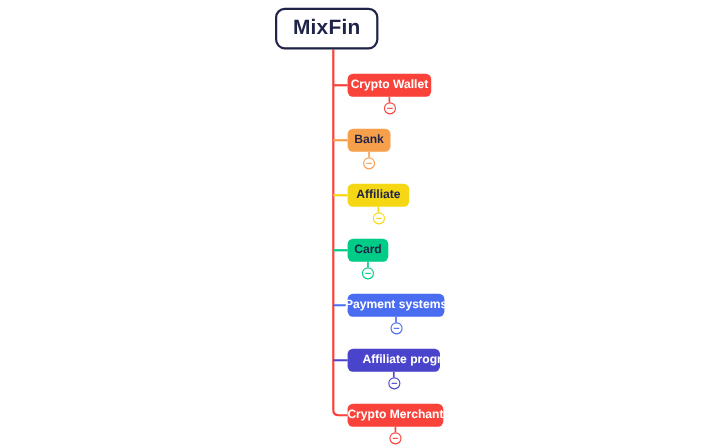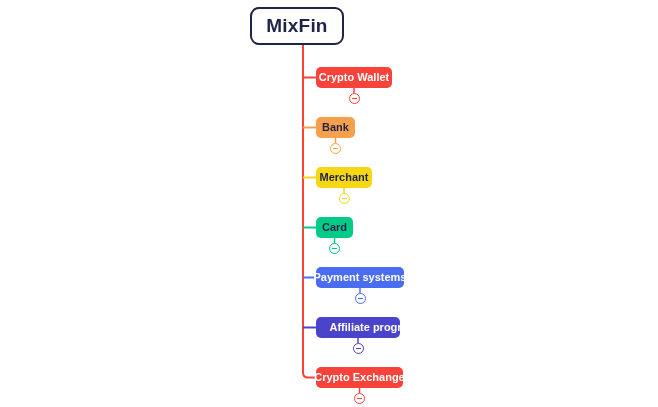--- a/index.html
+++ b/index.html
@@ -126,21 +126,21 @@
       <div class="collapse-badge" style="color: rgb(248, 66, 58); left: 348.5px; top: 93px;">
         <span class="dash"></span>
       </div>
       <div class="node" style="left: 316px; top: 117px; width: 39px; background: rgb(247, 160, 75);">
         <span class="node-label" style="color: rgb(31, 35, 71);">Bank</span>
       </div>
       <div class="collapse-badge" style="color: rgb(247, 160, 75); left: 330px; top: 143px;">
         <span class="dash"></span>
       </div>
       <div class="node" style="left: 316px; top: 167px; width: 56px; background: rgb(245, 215, 19);">
-        <span class="node-label" style="color: rgb(31, 35, 71);">Merchant</span>
+        <span class="node-label" style="color: rgb(31, 35, 71);">Affiliate</span>
       </div>
       <div class="collapse-badge" style="color: rgb(245, 215, 19); left: 338.5px; top: 193px;">
         <span class="dash"></span>
       </div>
       <div class="node" style="left: 316px; top: 217px; width: 37px; background: rgb(0, 204, 136);">
         <span class="node-label" style="color: rgb(31, 35, 71);">Card</span>
       </div>
       <div class="collapse-badge" style="color: rgb(0, 204, 136); left: 329px; top: 243px;">
         <span class="dash"></span>
       </div>
@@ -150,20 +150,20 @@
       <div class="collapse-badge" style="color: rgb(74, 108, 240); left: 354.5px; top: 293px;">
         <span class="dash"></span>
       </div>
       <div class="node" style="left: 316px; top: 317px; width: 84px; background: rgb(74, 68, 204); padding-left: 40px;">
         <span class="node-label" style="color: rgb(255, 255, 255);">Affiliate program</span>
       </div>
       <div class="collapse-badge" style="color: rgb(74, 68, 204); left: 352.5px; top: 343px;">
         <span class="dash"></span>
       </div>
       <div class="node" style="left: 316px; top: 367px; width: 87px; background: rgb(248, 66, 58);">
-        <span class="node-label" style="color: rgb(255, 255, 255);">Crypto Exchange</span>
+        <span class="node-label" style="color: rgb(255, 255, 255);">Crypto Merchant</span>
       </div>
       <div class="collapse-badge" style="color: rgb(248, 66, 58); left: 354px; top: 393px;">
         <span class="dash"></span>
       </div>
     </div>
 
 </div>
 
 </body></html>

